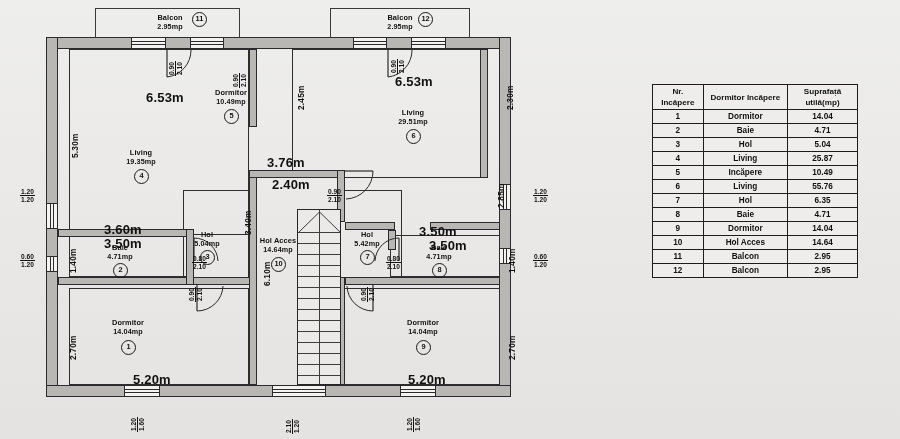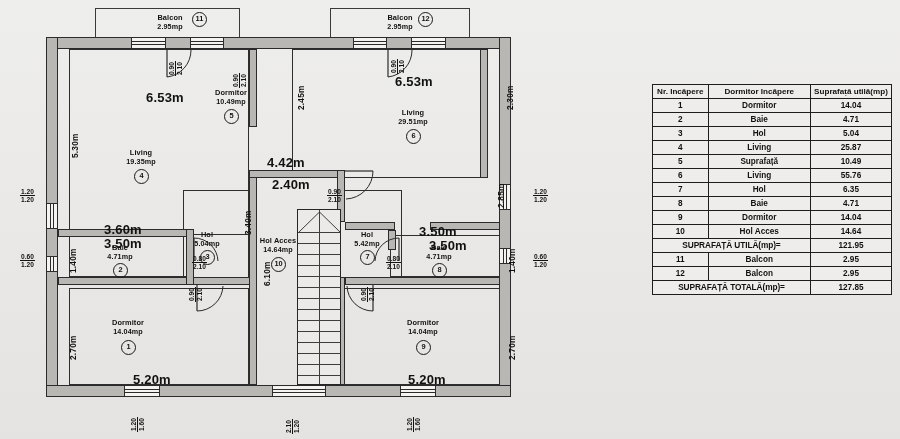--- a/index.html
+++ b/index.html
@@ -58,21 +58,21 @@
   #stairs .tread{position:absolute;left:0;right:0;height:0;border-top:1px solid #3d3d3d;}
   #stairs .spine{position:absolute;top:0;bottom:0;left:50%;width:0;border-left:1px solid #3d3d3d;}
 
   
   #wm{position:absolute;left:352px;top:196px;font-size:25px;color:#fbfbfb;
       font-weight:normal;letter-spacing:.6px;opacity:.92;white-space:nowrap;
       text-shadow:0 1px 1px rgba(150,150,150,.35);}
 
   
   #tablewrap{position:absolute;left:652px;top:84px;width:242px;}
-  table{border-collapse:collapse;width:240px;background:#eeedeb;
+  table{border-collapse:collapse;width:206px;background:#eeedeb;
         font-size:8.2px;color:#111;}
   table td,table th{border:1px solid #1d1d1d;padding:1px 2px;text-align:center;
         font-weight:bold;height:12.4px;line-height:11px;box-sizing:border-box;}
   thead th{font-size:8.1px;font-weight:bold;}
   td.c1{width:56px;} td.c2{width:104px;} td.c3{width:82px;}
   tr.sum td{font-weight:bold;}
   td.sumlabel{text-align:center;letter-spacing:-.1px;font-size:8.3px;}
 </style>
 </head>
 <body>
@@ -289,21 +289,21 @@
     <span>Dormitor</span>
     <span class="a">14.04mp</span>
   </div>
   <div class="rnum" style="left:416px;top:340px;">9</div>
 
   <div class="dim" style="left:146px;top:90px;">6.53m</div>
   <div class="dim" style="left:395px;top:74px;">6.53m</div>
   <div class="vdim" style="left:70px;top:158px;">5.30m</div>
   <div class="vdim" style="left:296px;top:110px;">2.45m</div>
   <div class="vdim" style="left:505px;top:110px;">2.30m</div>
-  <div class="dim" style="left:267px;top:155px;">4.42m</div>
+  <div class="dim" style="left:267px;top:155px;">3.76m</div>
   <div class="dim" style="left:272px;top:177px;">2.40m</div>
   <div class="vdim" style="left:243px;top:235px;">3.40m</div>
   <div class="vdim" style="left:262px;top:286px;">6.10m</div>
   <div class="vdim" style="left:496px;top:208px;">2.85m</div>
   <div class="dim" style="left:104px;top:222px;">3.60m</div>
   <div class="dim" style="left:104px;top:236px;">3.50m</div>
   <div class="dim" style="left:419px;top:224px;">3.50m</div>
   <div class="dim" style="left:429px;top:238px;">3.50m</div>
   <div class="vdim" style="left:68px;top:273px;">1.40m</div>
   <div class="vdim" style="left:507px;top:273px;">1.40m</div>
@@ -409,21 +409,21 @@
             <td class="c2">Hol</td>
             <td class="c3">5.04</td>
           </tr>
           <tr>
             <td class="c1">4</td>
             <td class="c2">Living</td>
             <td class="c3">25.87</td>
           </tr>
           <tr>
             <td class="c1">5</td>
-            <td class="c2">Suprafață</td>
+            <td class="c2">Incăpere</td>
             <td class="c3">10.49</td>
           </tr>
           <tr>
             <td class="c1">6</td>
             <td class="c2">Living</td>
             <td class="c3">55.76</td>
           </tr>
           <tr>
             <td class="c1">7</td>
             <td class="c2">Hol</td>
@@ -437,35 +437,27 @@
           <tr>
             <td class="c1">9</td>
             <td class="c2">Dormitor</td>
             <td class="c3">14.04</td>
           </tr>
           <tr>
             <td class="c1">10</td>
             <td class="c2">Hol Acces</td>
             <td class="c3">14.64</td>
           </tr>
-          <tr class="sum">
-            <td colspan="2" class="sumlabel">SUPRAFAȚĂ UTILĂ(mp)=</td>
-            <td class="c3">121.95</td>
-          </tr>
           <tr>
             <td class="c1">11</td>
             <td class="c2">Balcon</td>
             <td class="c3">2.95</td>
           </tr>
           <tr>
             <td class="c1">12</td>
             <td class="c2">Balcon</td>
             <td class="c3">2.95</td>
           </tr>
-          <tr class="sum">
-            <td colspan="2" class="sumlabel">SUPRAFAȚĂ TOTALĂ(mp)=</td>
-            <td class="c3">127.85</td>
-          </tr>
         </tbody>
     </table>
   </div>
 
 </div>
 
 </body></html>

